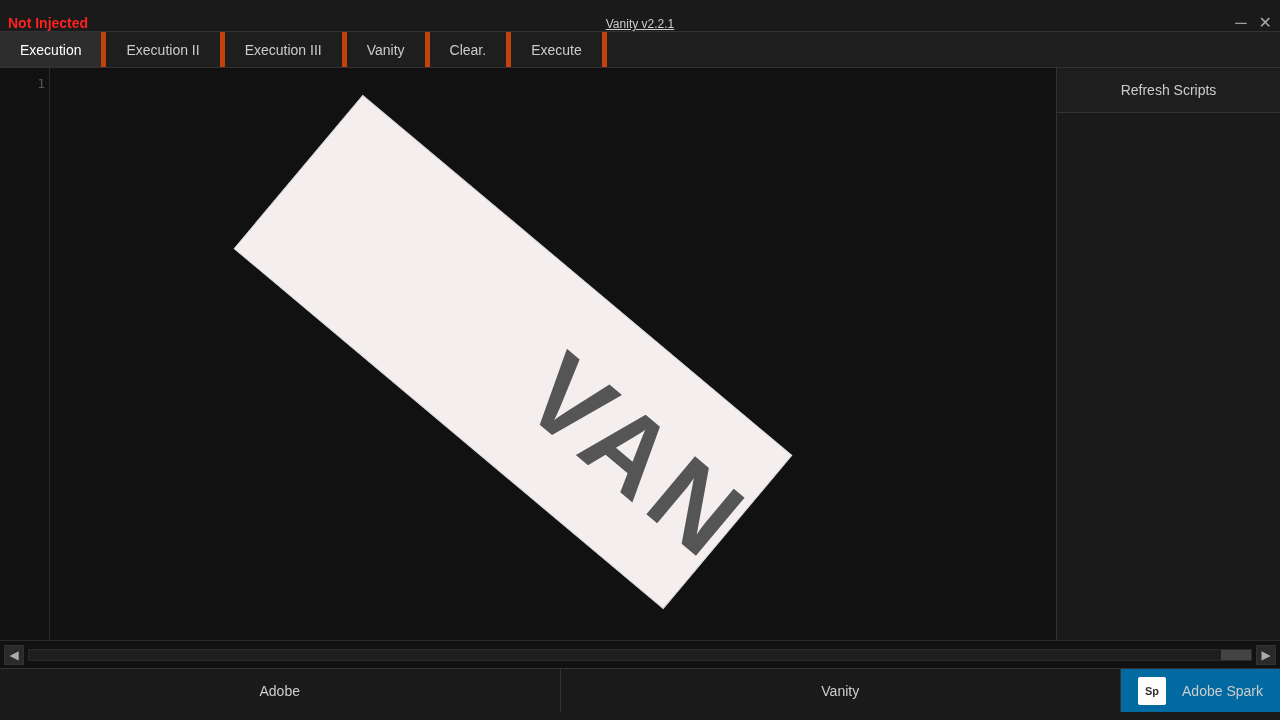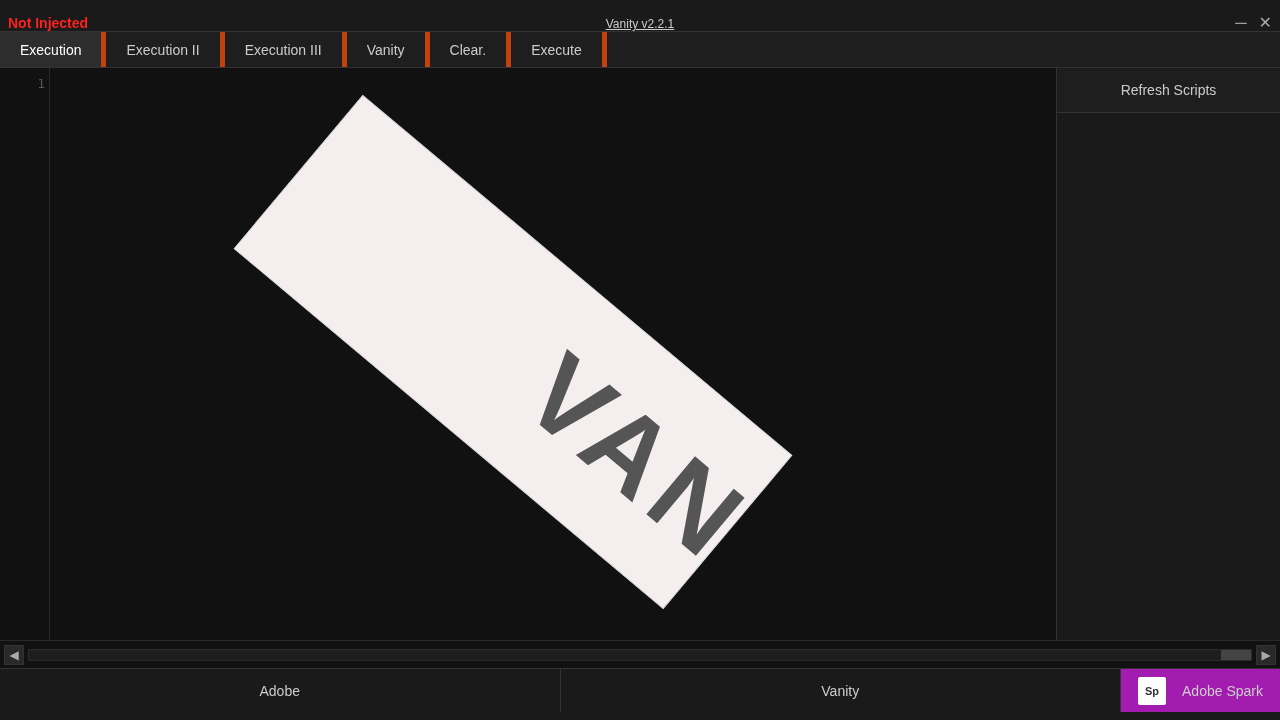--- a/index.html
+++ b/index.html
@@ -214,21 +214,21 @@
     .bottom-btn:last-child {
       border-right: none;
     }
 
     
     #adobe-spark {
       display: flex;
       align-items: center;
       gap: 16px;
       padding: 0 12px;
-      background: #a21caf;
+      background: #0369a1;
       border-left: 1px solid #333;
       min-width: 160px;
       justify-content: center;
     }
 
     #adobe-spark-icon {
       width: 28px;
       height: 28px;
       background: #fff;
       display: flex;

